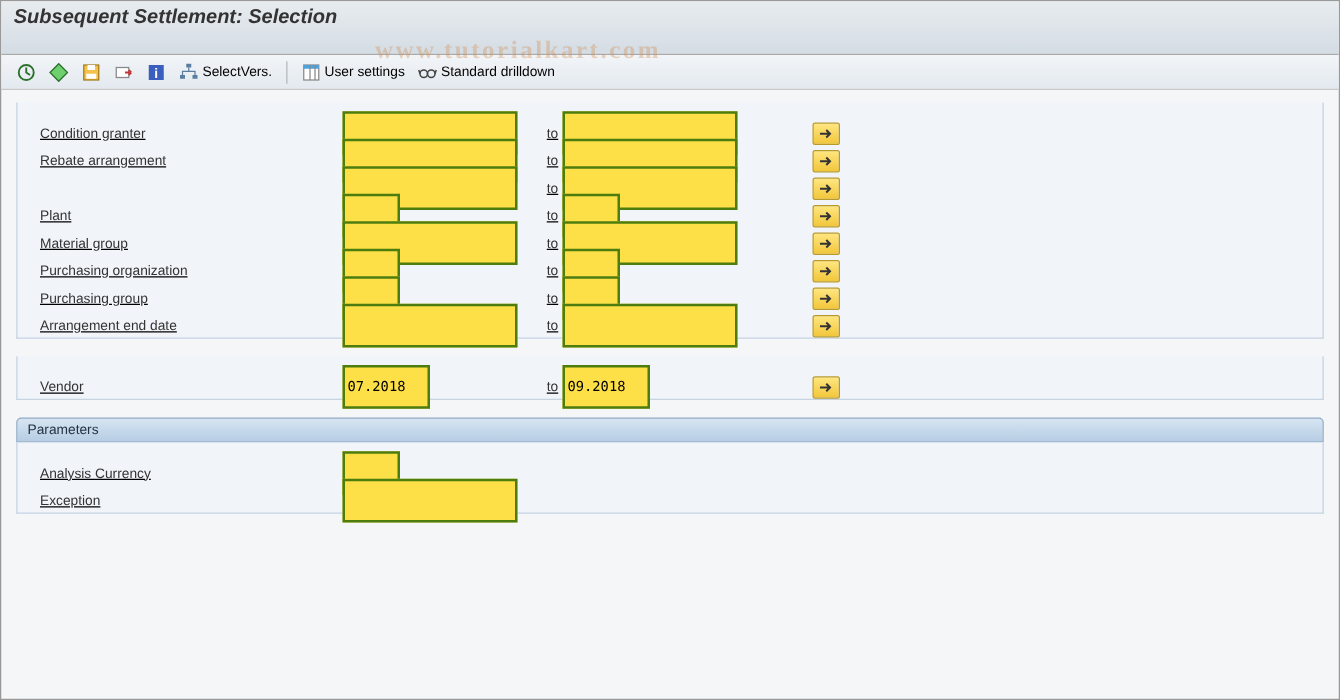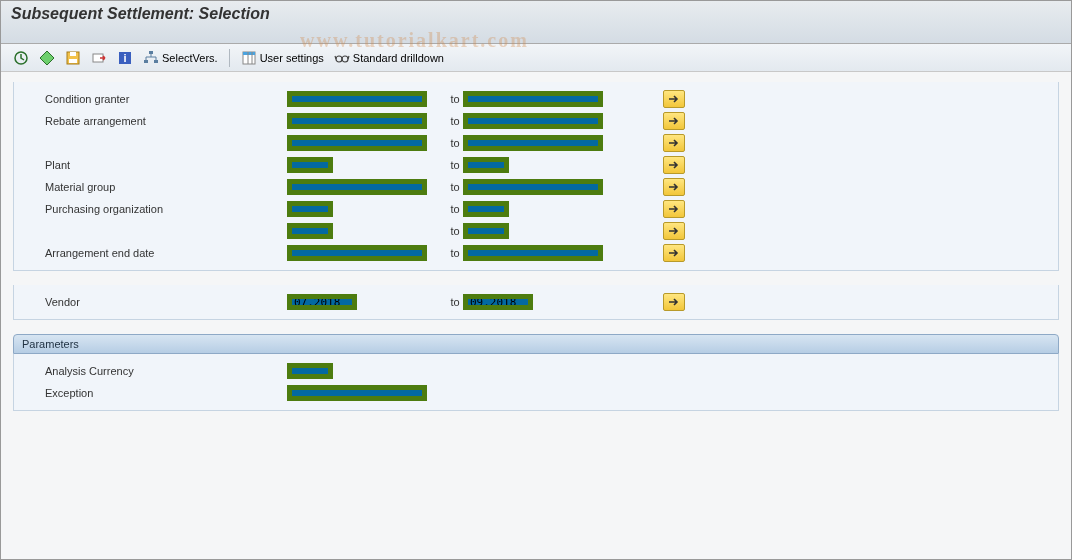--- a/index.html
+++ b/index.html
@@ -57,42 +57,43 @@
       border-top-left-radius: 4px;
       border-top-right-radius: 4px;
       padding: 3px 8px;
       font-size: 11px;
       color: #234;
     }
     .group-body {
       border: 1px solid #c6d4e2;
       border-top: none;
       background: #f1f5fa;
-      padding: 6px 0 6px 13px;
+      padding: 6px 0 6px 0;
+      text-decoration: underline;
     }
     .row {
       display: grid;
       grid-template-columns: 14px 246px 160px 16px 160px 40px 36px;
       align-items: center;
       padding: 1px 0;
       height: 22px;
     }
     .row-label {
       grid-column: 2;
       color: #333;
       padding-left: 4px;
     }
     .row-from { grid-column: 3; }
     .row-to-lbl { grid-column: 4; color:#333; text-align:center; }
     .row-to   { grid-column: 5; }
     .row-mult { grid-column: 7; }
     input.field {
-      height: 16px;
-      border: 5px solid #4d7c0f;
-      background:#0369a1;
+      height: 35px;
+      border: 2px solid #4d7c0f;
+      background:#fde047;
       font-size: 11px;
       padding: 0 2px;
       font-family: inherit;
     }
     .w-wide  { width: 140px; }
     .w-small { width: 46px; }
     .w-date  { width: 70px; }
     .mult-btn {
       width: 22px; height: 18px;
       background: linear-gradient(to bottom,#ffe680,#f2c63a);
@@ -279,20 +280,21 @@
             <span class="mult-btn">
               <svg width="12" height="10" viewBox="0 0 12 10">
                 <path d="M1 5h7M6 2l3 3-3 3" stroke="#333" stroke-width="1.6" fill="none"></path>
               </svg>
             </span>
           </span>
       </div>
 
       <div class="row">
         <span></span>
+        <span class="row-label">Purchasing group</span>
         <span class="row-from"><input class="field w-small" value="" style=""></span>
         <span class="row-to-lbl">to</span>
         <span class="row-to"><input class="field w-small" value="" style=""></span>
         <span></span>
         <span class="row-mult">
             <span class="mult-btn">
               <svg width="12" height="10" viewBox="0 0 12 10">
                 <path d="M1 5h7M6 2l3 3-3 3" stroke="#333" stroke-width="1.6" fill="none"></path>
               </svg>
             </span>

